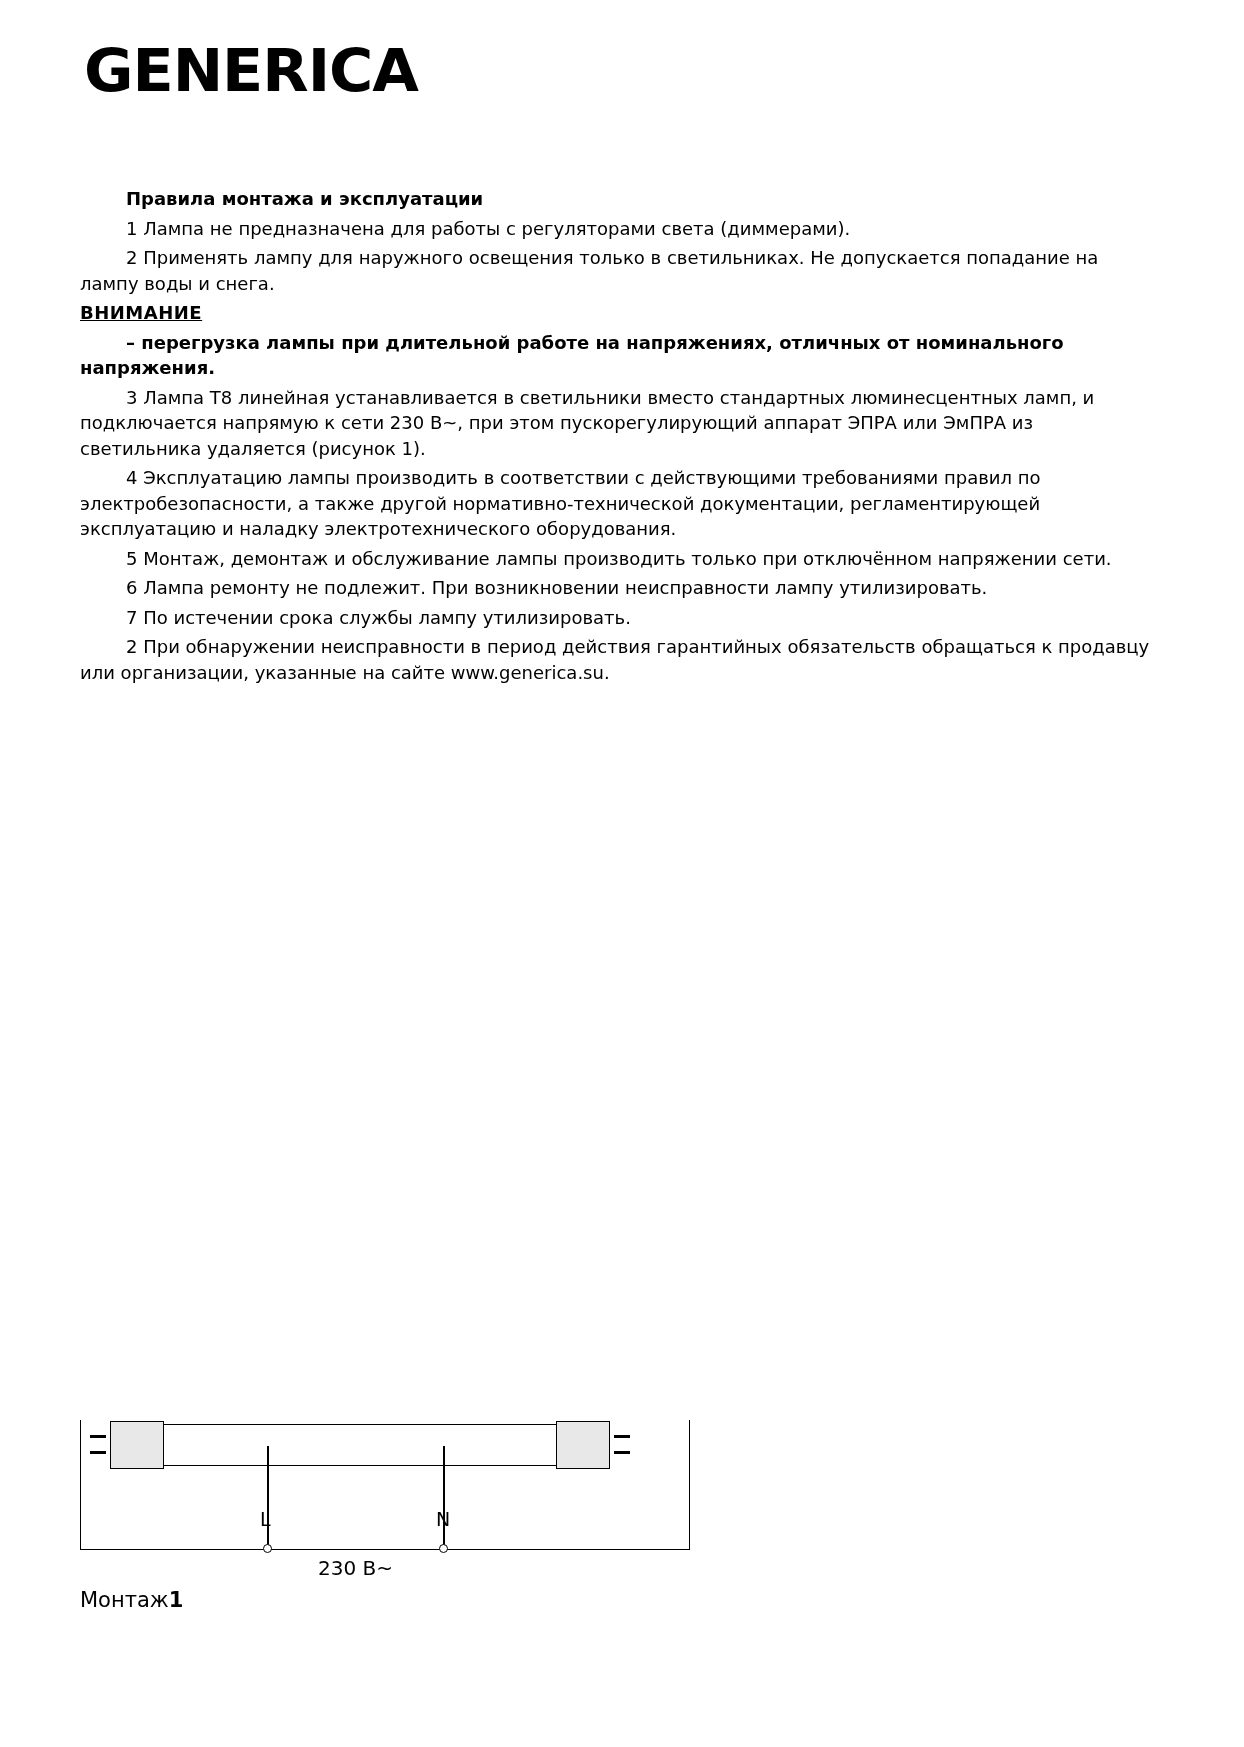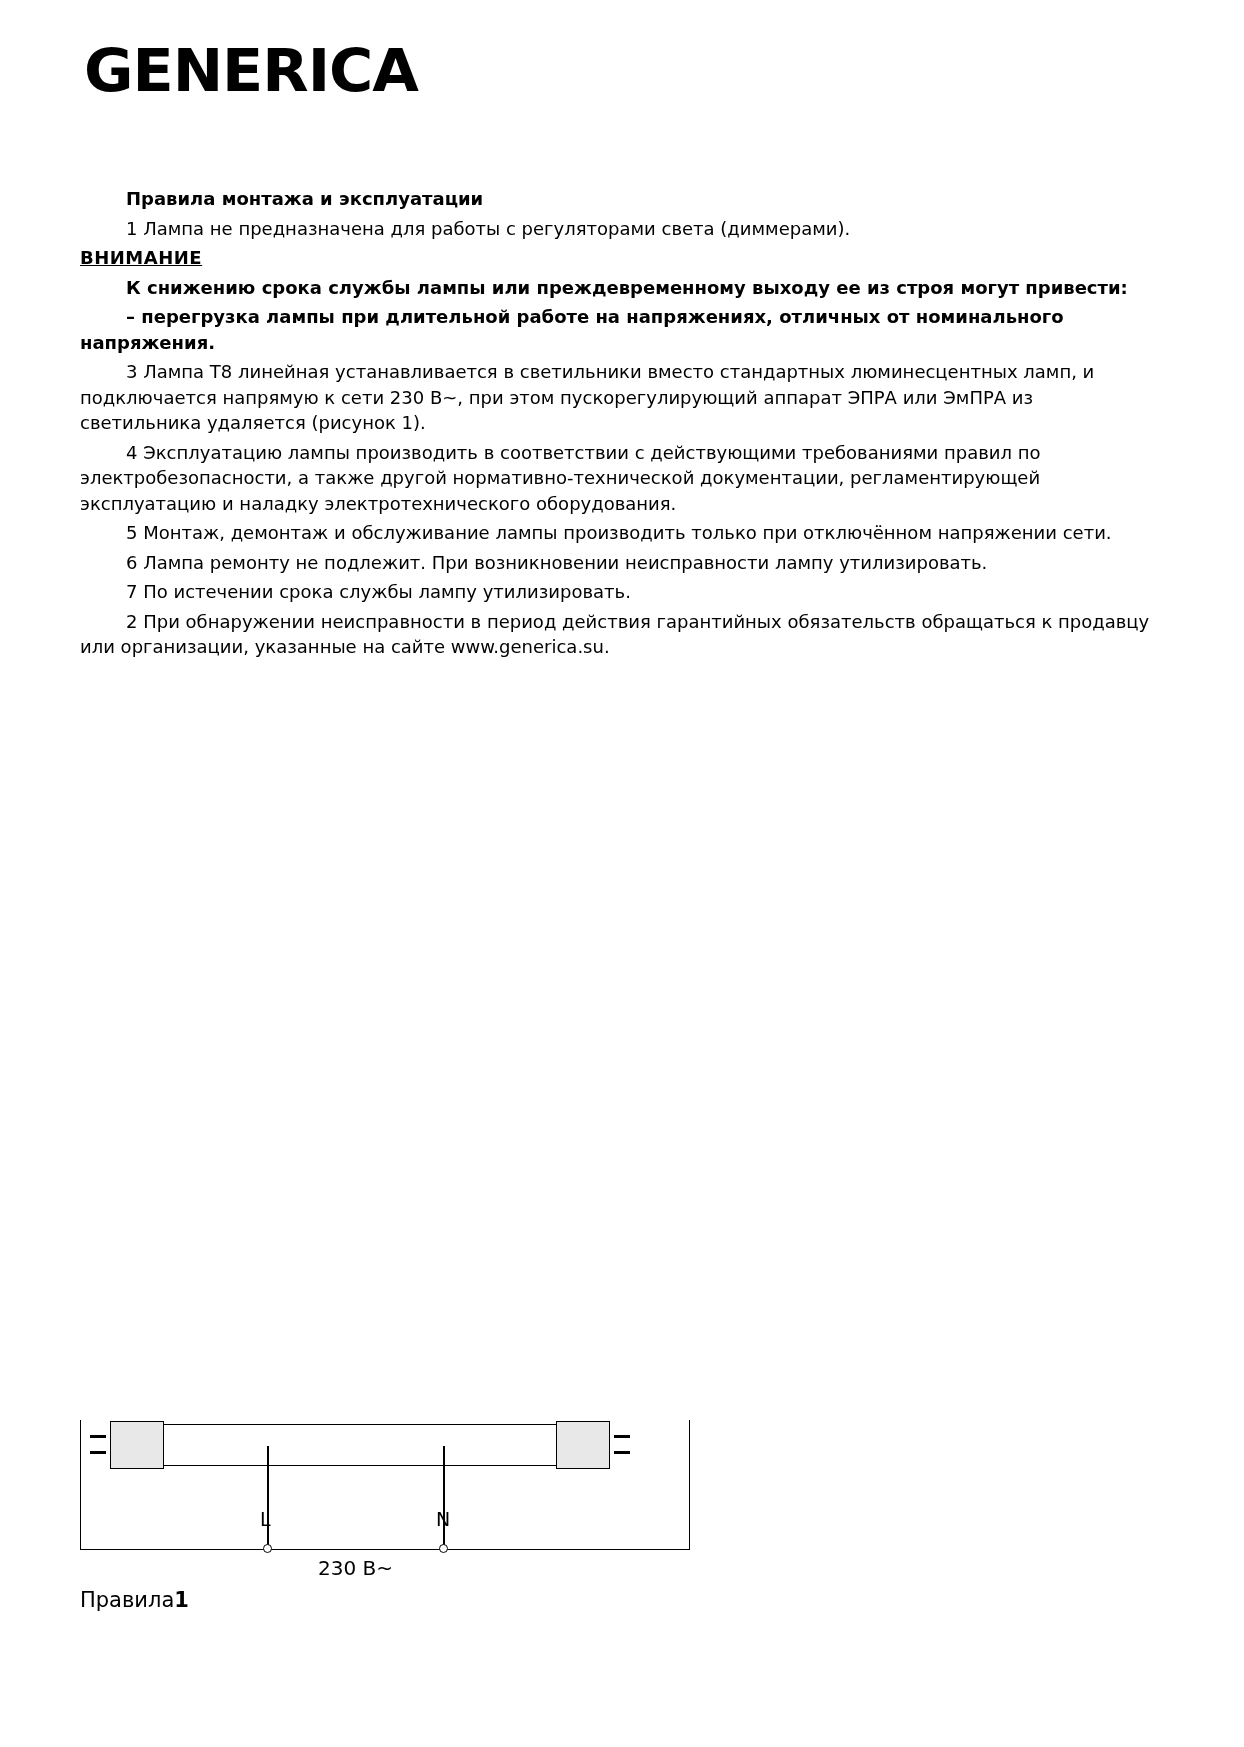--- a/index.html
+++ b/index.html
@@ -165,24 +165,24 @@
 
 <div class="page">
 
   <div class="logo">GENERICA</div>
 
   <div class="content">
 
     <p class="heading-sub">Правила монтажа и эксплуатации</p>
 
     <p class="indent">1  Лампа не предназначена для работы с регуляторами света (диммерами).</p>
+    <p class="indent para-gap">2  Применять лампу для наружного освещения только в светильниках. Не допускается попадание на лампу воды и снега.</p>
 
     <p class="attention">ВНИМАНИЕ</p>
 
-    <p class="indent bold">К снижению срока службы лампы или преждевременному выходу ее из строя могут привести:</p>
 
     <p class="indent bold para-gap">– перегрузка лампы при длительной работе на напряжениях, отличных от номинального напряжения.</p>
 
     <p class="indent para-gap">3  Лампа Т8 линейная устанавливается в светильники вместо стандартных люминесцентных ламп, и подключается напрямую к сети 230 В~, при этом пускорегулирующий аппарат ЭПРА или ЭмПРА из светильника удаляется (рисунок 1).</p>
     <p class="indent para-gap">4  Эксплуатацию лампы производить в соответствии с действующими требованиями правил по электробезопасности, а также другой нормативно-технической документации, регламентирующей эксплуатацию и наладку электротехнического оборудования.</p>
     <p class="indent para-gap">5  Монтаж, демонтаж и обслуживание лампы производить только при отключённом напряжении сети.</p>
     <p class="indent para-gap">6  Лампа ремонту не подлежит. При возникновении неисправности лампу утилизировать.</p>
     <p class="indent para-gap">7  По истечении срока службы лампу утилизировать.</p>
     <p class="indent">2  При обнаружении неисправности в период действия гарантийных обязательств обращаться к продавцу или организации, указанные на сайте www.generica.su.</p>
 
@@ -207,18 +207,18 @@
 
     <div class="term" style="left:183px; top:124px;"></div>
     <div class="term" style="left:359px; top:124px;"></div>
 
     <div class="lbl" style="left:180px; top:88px;">L</div>
     <div class="lbl" style="left:356px; top:88px;">N</div>
 
     <div class="volt" style="left:238px; top:136px;">230 В~</div>
 
     <div class="fig-caption">
-      <span>Правила</span><span class="num">1</span>
+      <span>Монтаж</span><span class="num">1</span>
     </div>
 
   </div>
 
 </div>
 
 </body></html>

